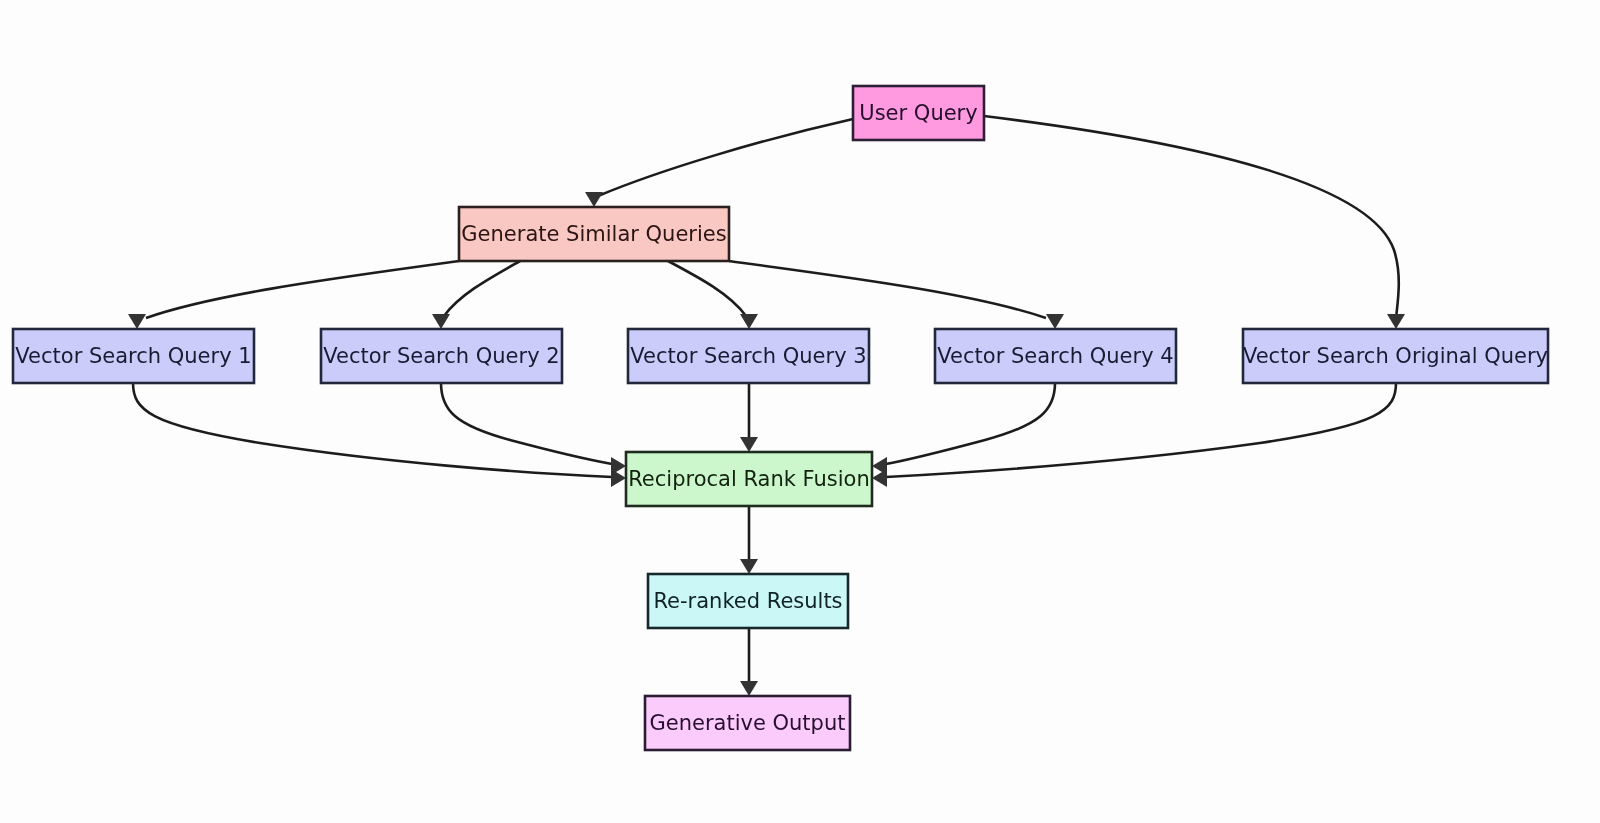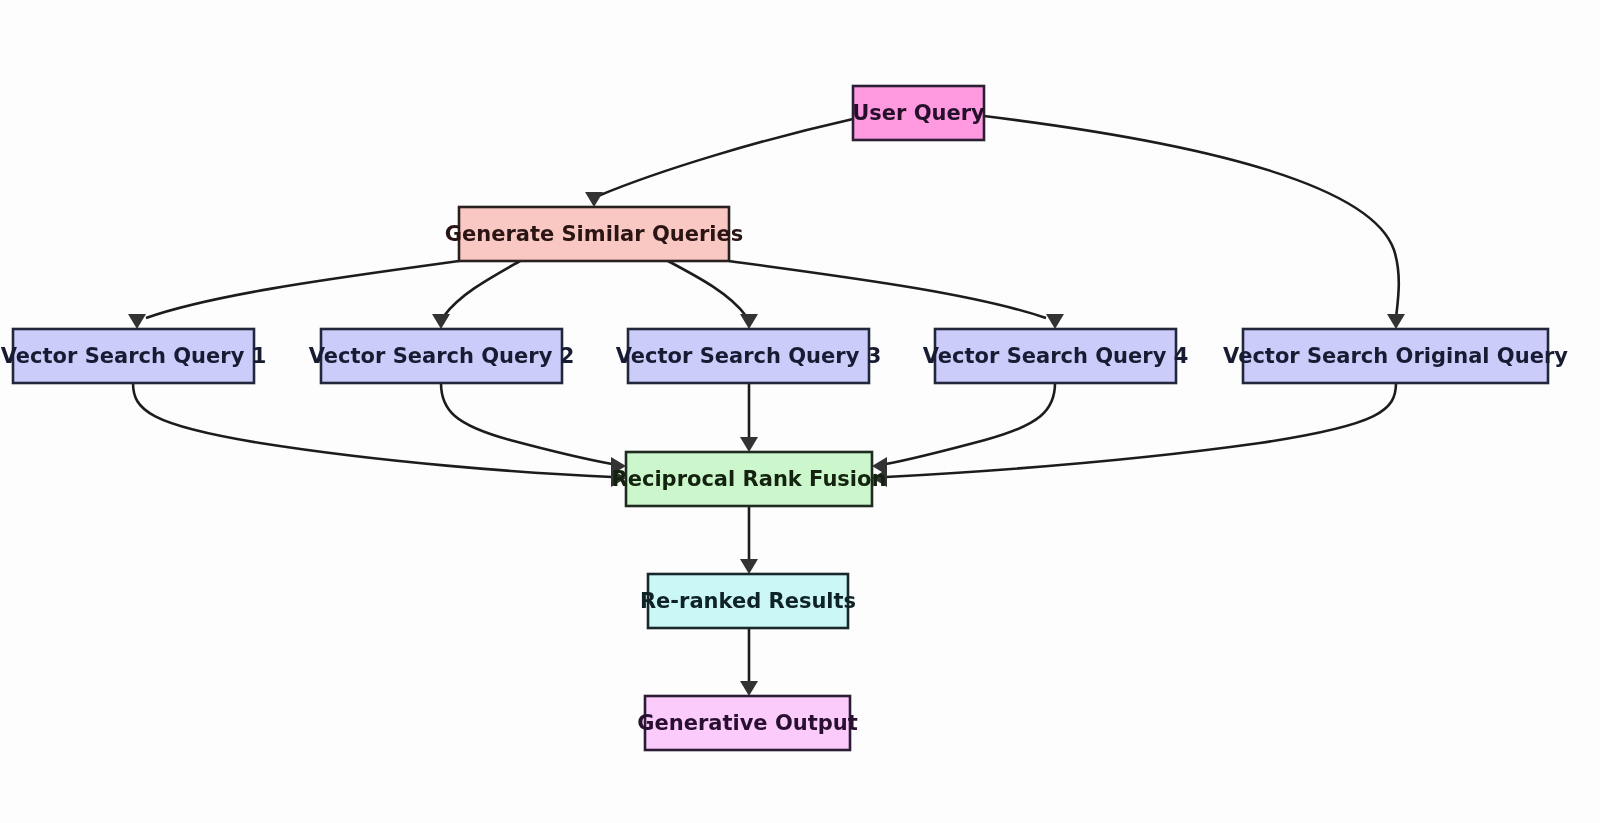--- a/index.html
+++ b/index.html
@@ -12,21 +12,20 @@
     width: 1600px;
     height: 823px;
     overflow: hidden;
     font-family: "DejaVu Sans", "Liberation Sans", sans-serif;
   }
   #flowchart-root {
     position: relative;
     width: 1600px;
     height: 823px;
     background: #fdfdfd;
-    font-weight: bold;
   }
   svg#diagram {
     display: block;
     width: 1600px;
     height: 823px;
   }
   .node-rect {
     stroke-width: 2.6;
   }
   .node-label {

